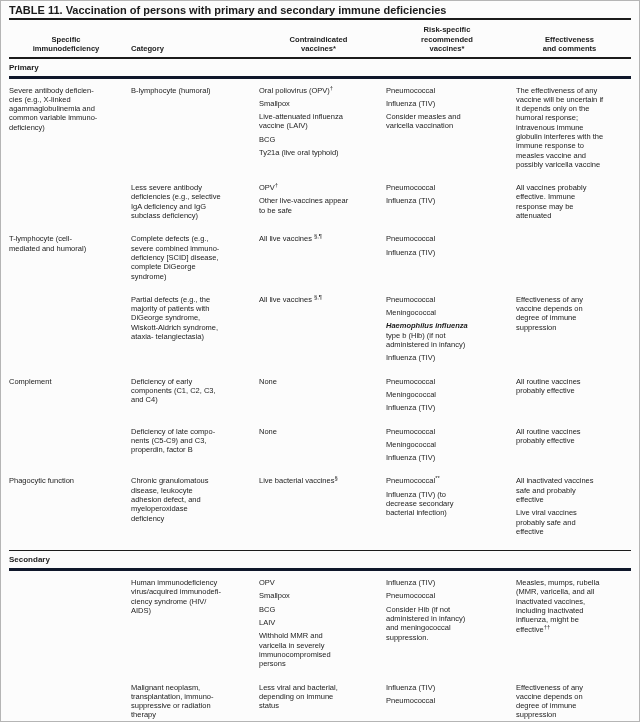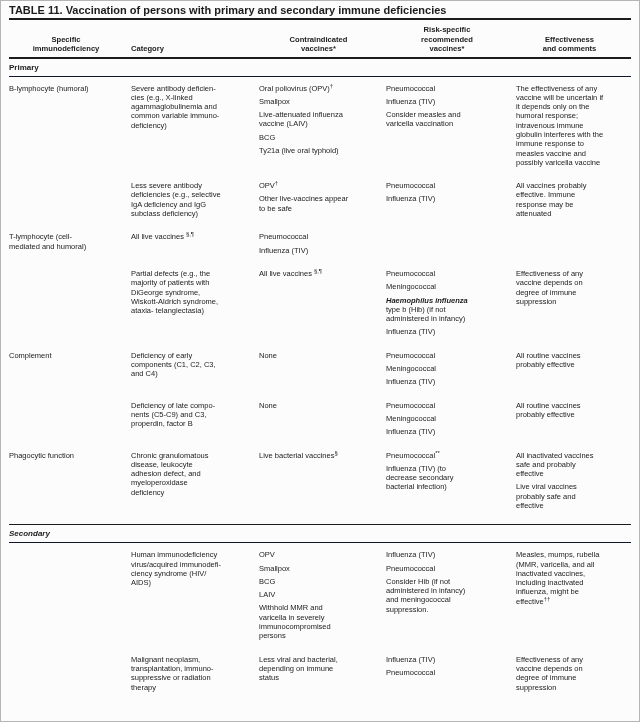--- a/index.html
+++ b/index.html
@@ -18,23 +18,23 @@
   .grid { display:grid; grid-template-columns:122px 128px 127px 130px 1fr; }
   .thead { border-bottom:2px solid #1c1c1c; margin-top:3px; }
   .th {
     font-weight:bold; font-size:7.6px; line-height:9.5px;
     white-space:pre-line; display:flex; align-items:flex-end;
     justify-content:center; text-align:center; padding:2px 8px 3px 0;
   }
   .th.first { justify-content:flex-start; text-align:left; padding-left:0; }
   .section-bar {
     font-weight:bold; font-size:8px; line-height:10px;
-    padding:4px 0 3px 0; border-bottom:1px solid #0f172a;
-  }
-  .section-bar.topline { border-top:1px solid #1c1c1c;font-style:italic; }
+    padding:4px 0 3px 0; border-bottom:3px solid #0f172a;
+  }
+  .section-bar.topline { border-top:1px solid #1c1c1c; }
   .trow.data { margin:7px 0 14px 0; }
   .tcell {
     font-size:7.5px; line-height:9.3px;
     padding-right:9px; white-space:pre-line;
   }
   .tcell:last-child { padding-right:0; }
   .cell-item { margin:0 0 4px 0; }
   .cell-item:last-child { margin-bottom:0; }
   sup { font-size:5.8px; vertical-align:super; line-height:0; }
   .it { font-style:italic;font-weight:bold; }
@@ -54,26 +54,26 @@
     <div class="th">Risk-specific
 recommended
 vaccines*</div>
     <div class="th">Effectiveness
 and comments</div>
   </div>
 
   <div id="tbody">
       <div class="section-bar">Primary</div>
       <div class="grid trow data">
-        <div class="tcell"><div class="cell-item"><span>B-lymphocyte (humoral)</span></div></div>
         <div class="tcell"><div class="cell-item"><span>Severe antibody deficien-
 cies (e.g., X-linked
 agammaglobulinemia and
 common variable immuno-
 deficiency)</span></div></div>
+        <div class="tcell"><div class="cell-item"><span>B-lymphocyte (humoral)</span></div></div>
         <div class="tcell"><div class="cell-item"><span>Oral poliovirus (OPV)</span><sup>†</sup></div><div class="cell-item"><span>Smallpox</span></div><div class="cell-item"><span>Live-attenuated influenza
 vaccine (LAIV)</span></div><div class="cell-item"><span>BCG</span></div><div class="cell-item"><span>Ty21a (live oral typhoid)</span></div></div>
         <div class="tcell"><div class="cell-item"><span>Pneumococcal</span></div><div class="cell-item"><span>Influenza (TIV)</span></div><div class="cell-item"><span>Consider measles and
 varicella vaccination</span></div></div>
         <div class="tcell"><div class="cell-item"><span>The effectiveness of any
 vaccine will be uncertain if
 it depends only on the
 humoral response;
 intravenous immune
 globulin interferes with the
@@ -91,20 +91,25 @@
 to be safe</span></div></div>
         <div class="tcell"><div class="cell-item"><span>Pneumococcal</span></div><div class="cell-item"><span>Influenza (TIV)</span></div></div>
         <div class="tcell"><div class="cell-item"><span>All vaccines probably
 effective. Immune
 response may be
 attenuated</span></div></div>
       </div>
       <div class="grid trow data">
         <div class="tcell"><div class="cell-item"><span>T-lymphocyte (cell-
 mediated and humoral)</span></div></div>
+        <div class="tcell"><div class="cell-item"><span>Complete defects (e.g.,
+severe combined immuno-
+deficiency [SCID] disease,
+complete DiGeorge
+syndrome)</span></div></div>
         <div class="tcell"><div class="cell-item"><span>All live vaccines </span><sup>§,¶</sup></div></div>
         <div class="tcell"><div class="cell-item"><span>Pneumococcal</span></div><div class="cell-item"><span>Influenza (TIV)</span></div></div>
       </div>
       <div class="grid trow data">
         <div class="tcell"></div>
         <div class="tcell"><div class="cell-item"><span>Partial defects (e.g., the
 majority of patients with
 DiGeorge syndrome,
 Wiskott-Aldrich syndrome,
 ataxia- telangiectasia)</span></div></div>

